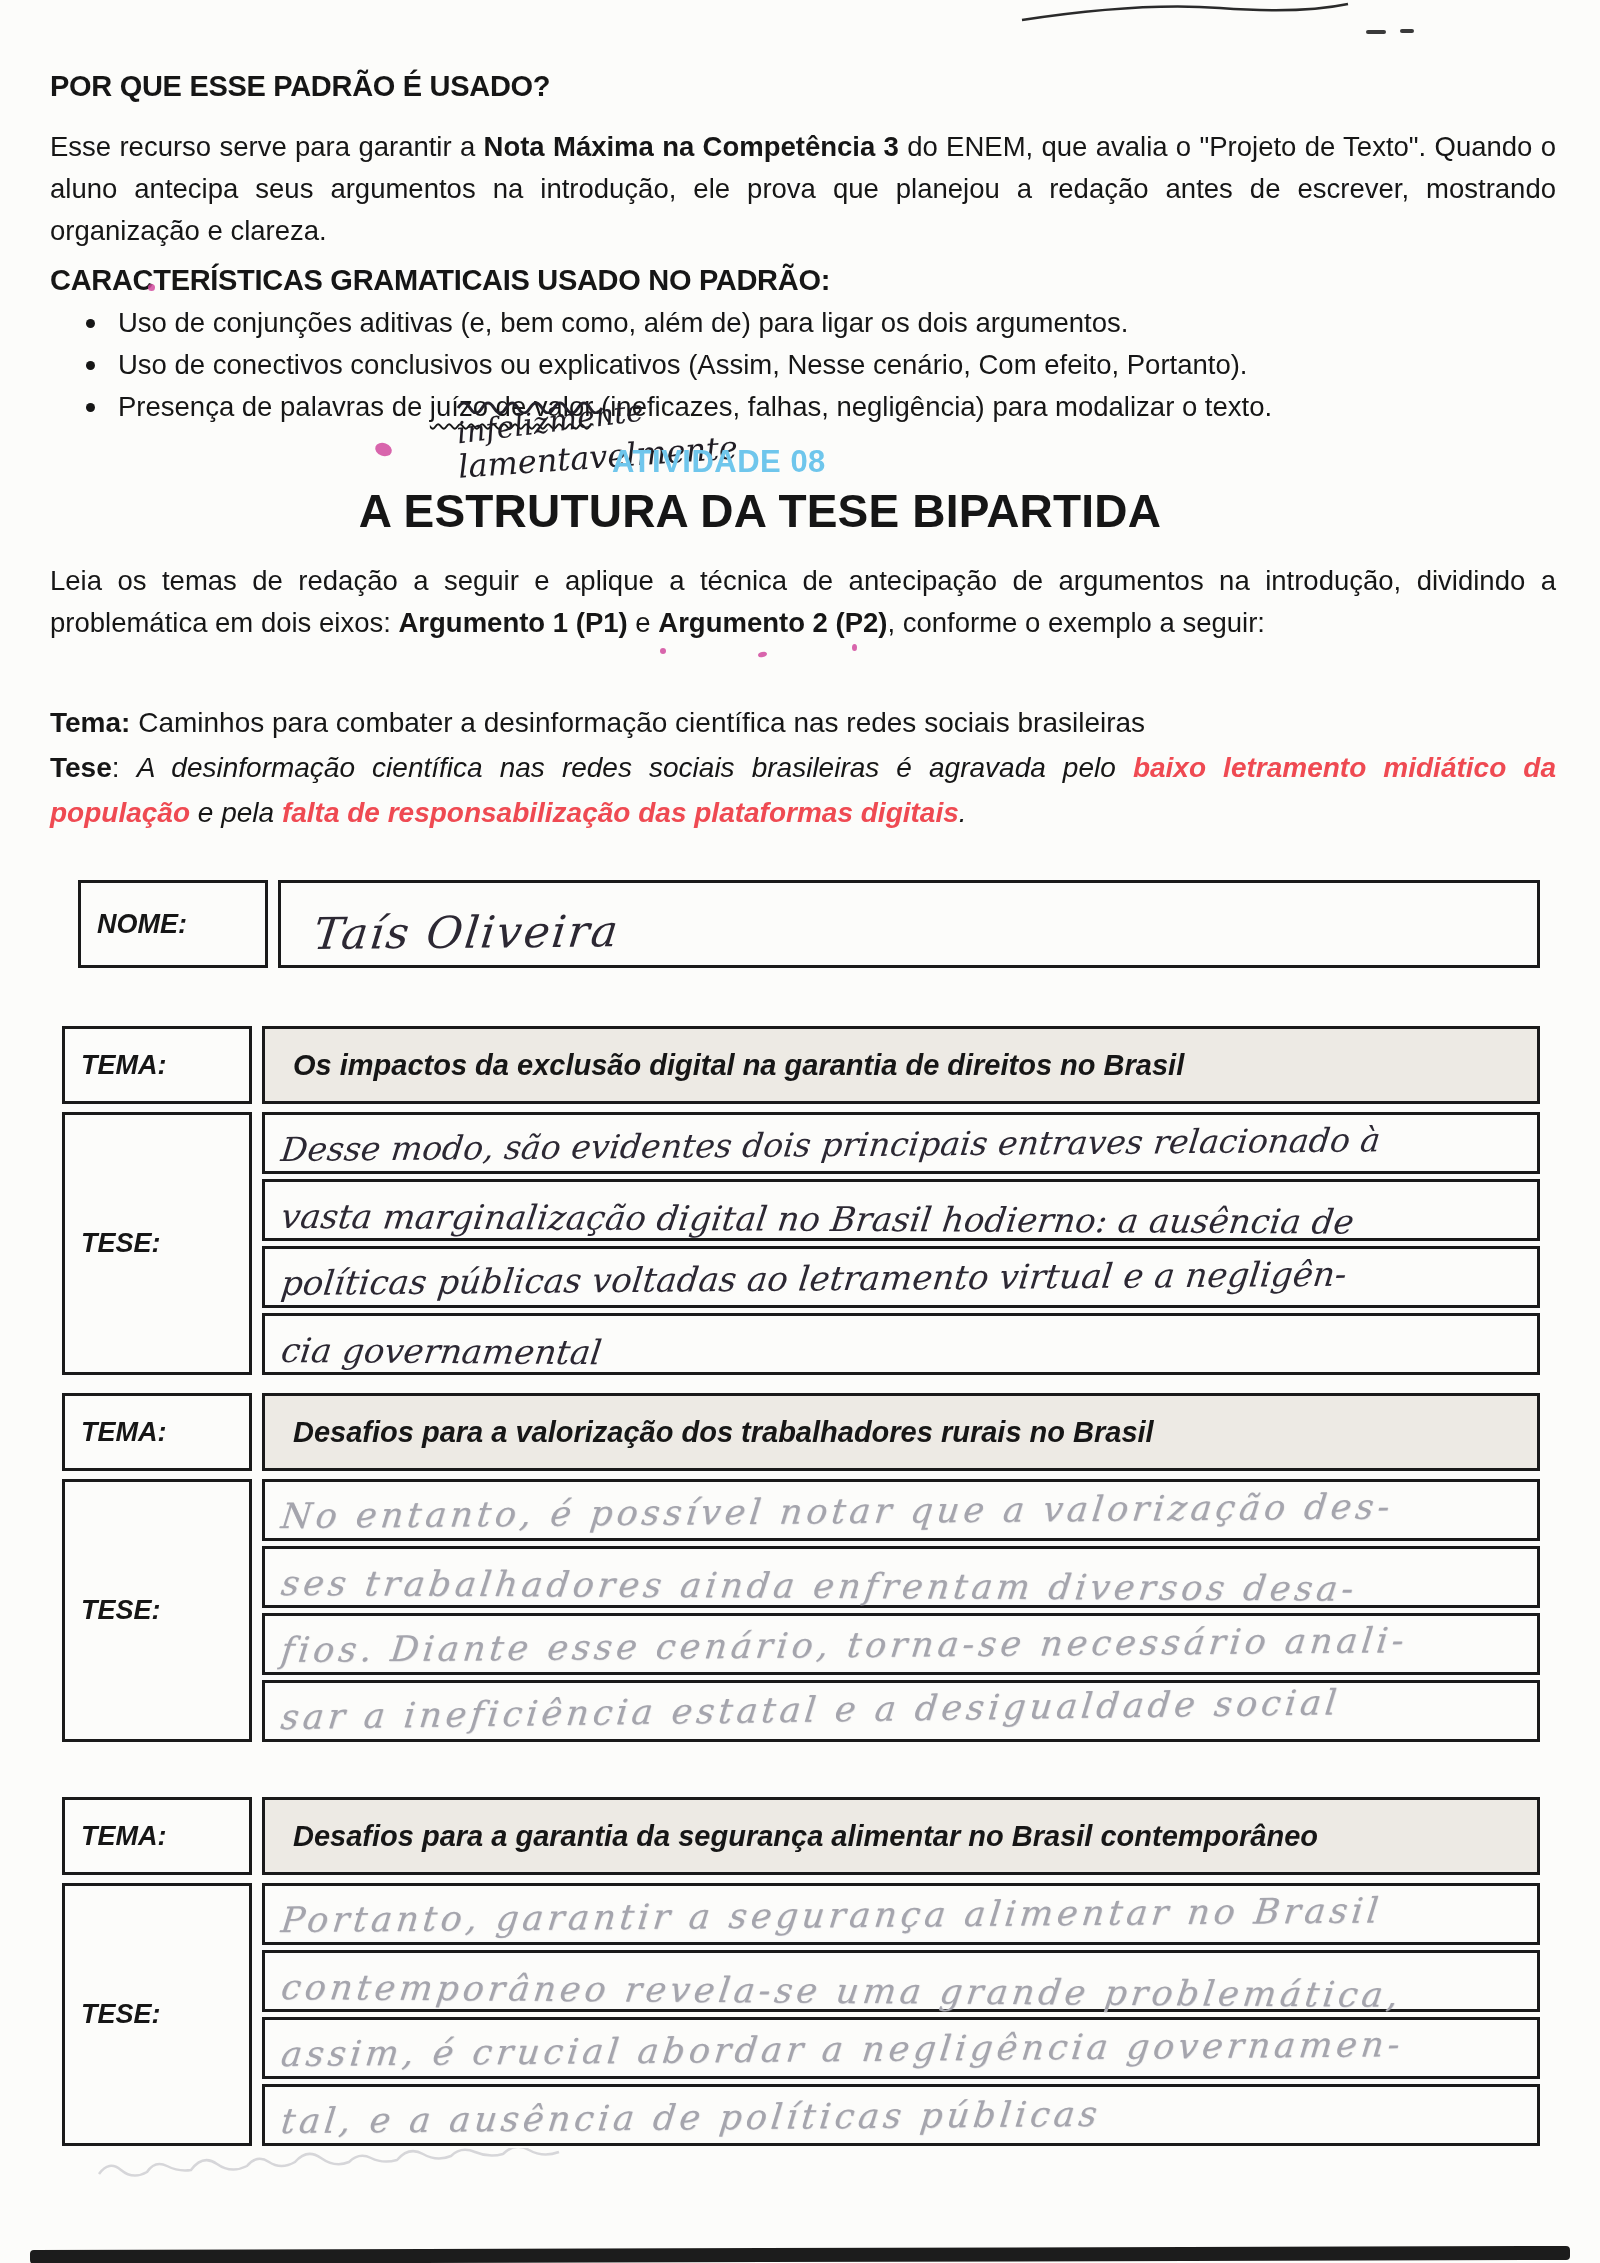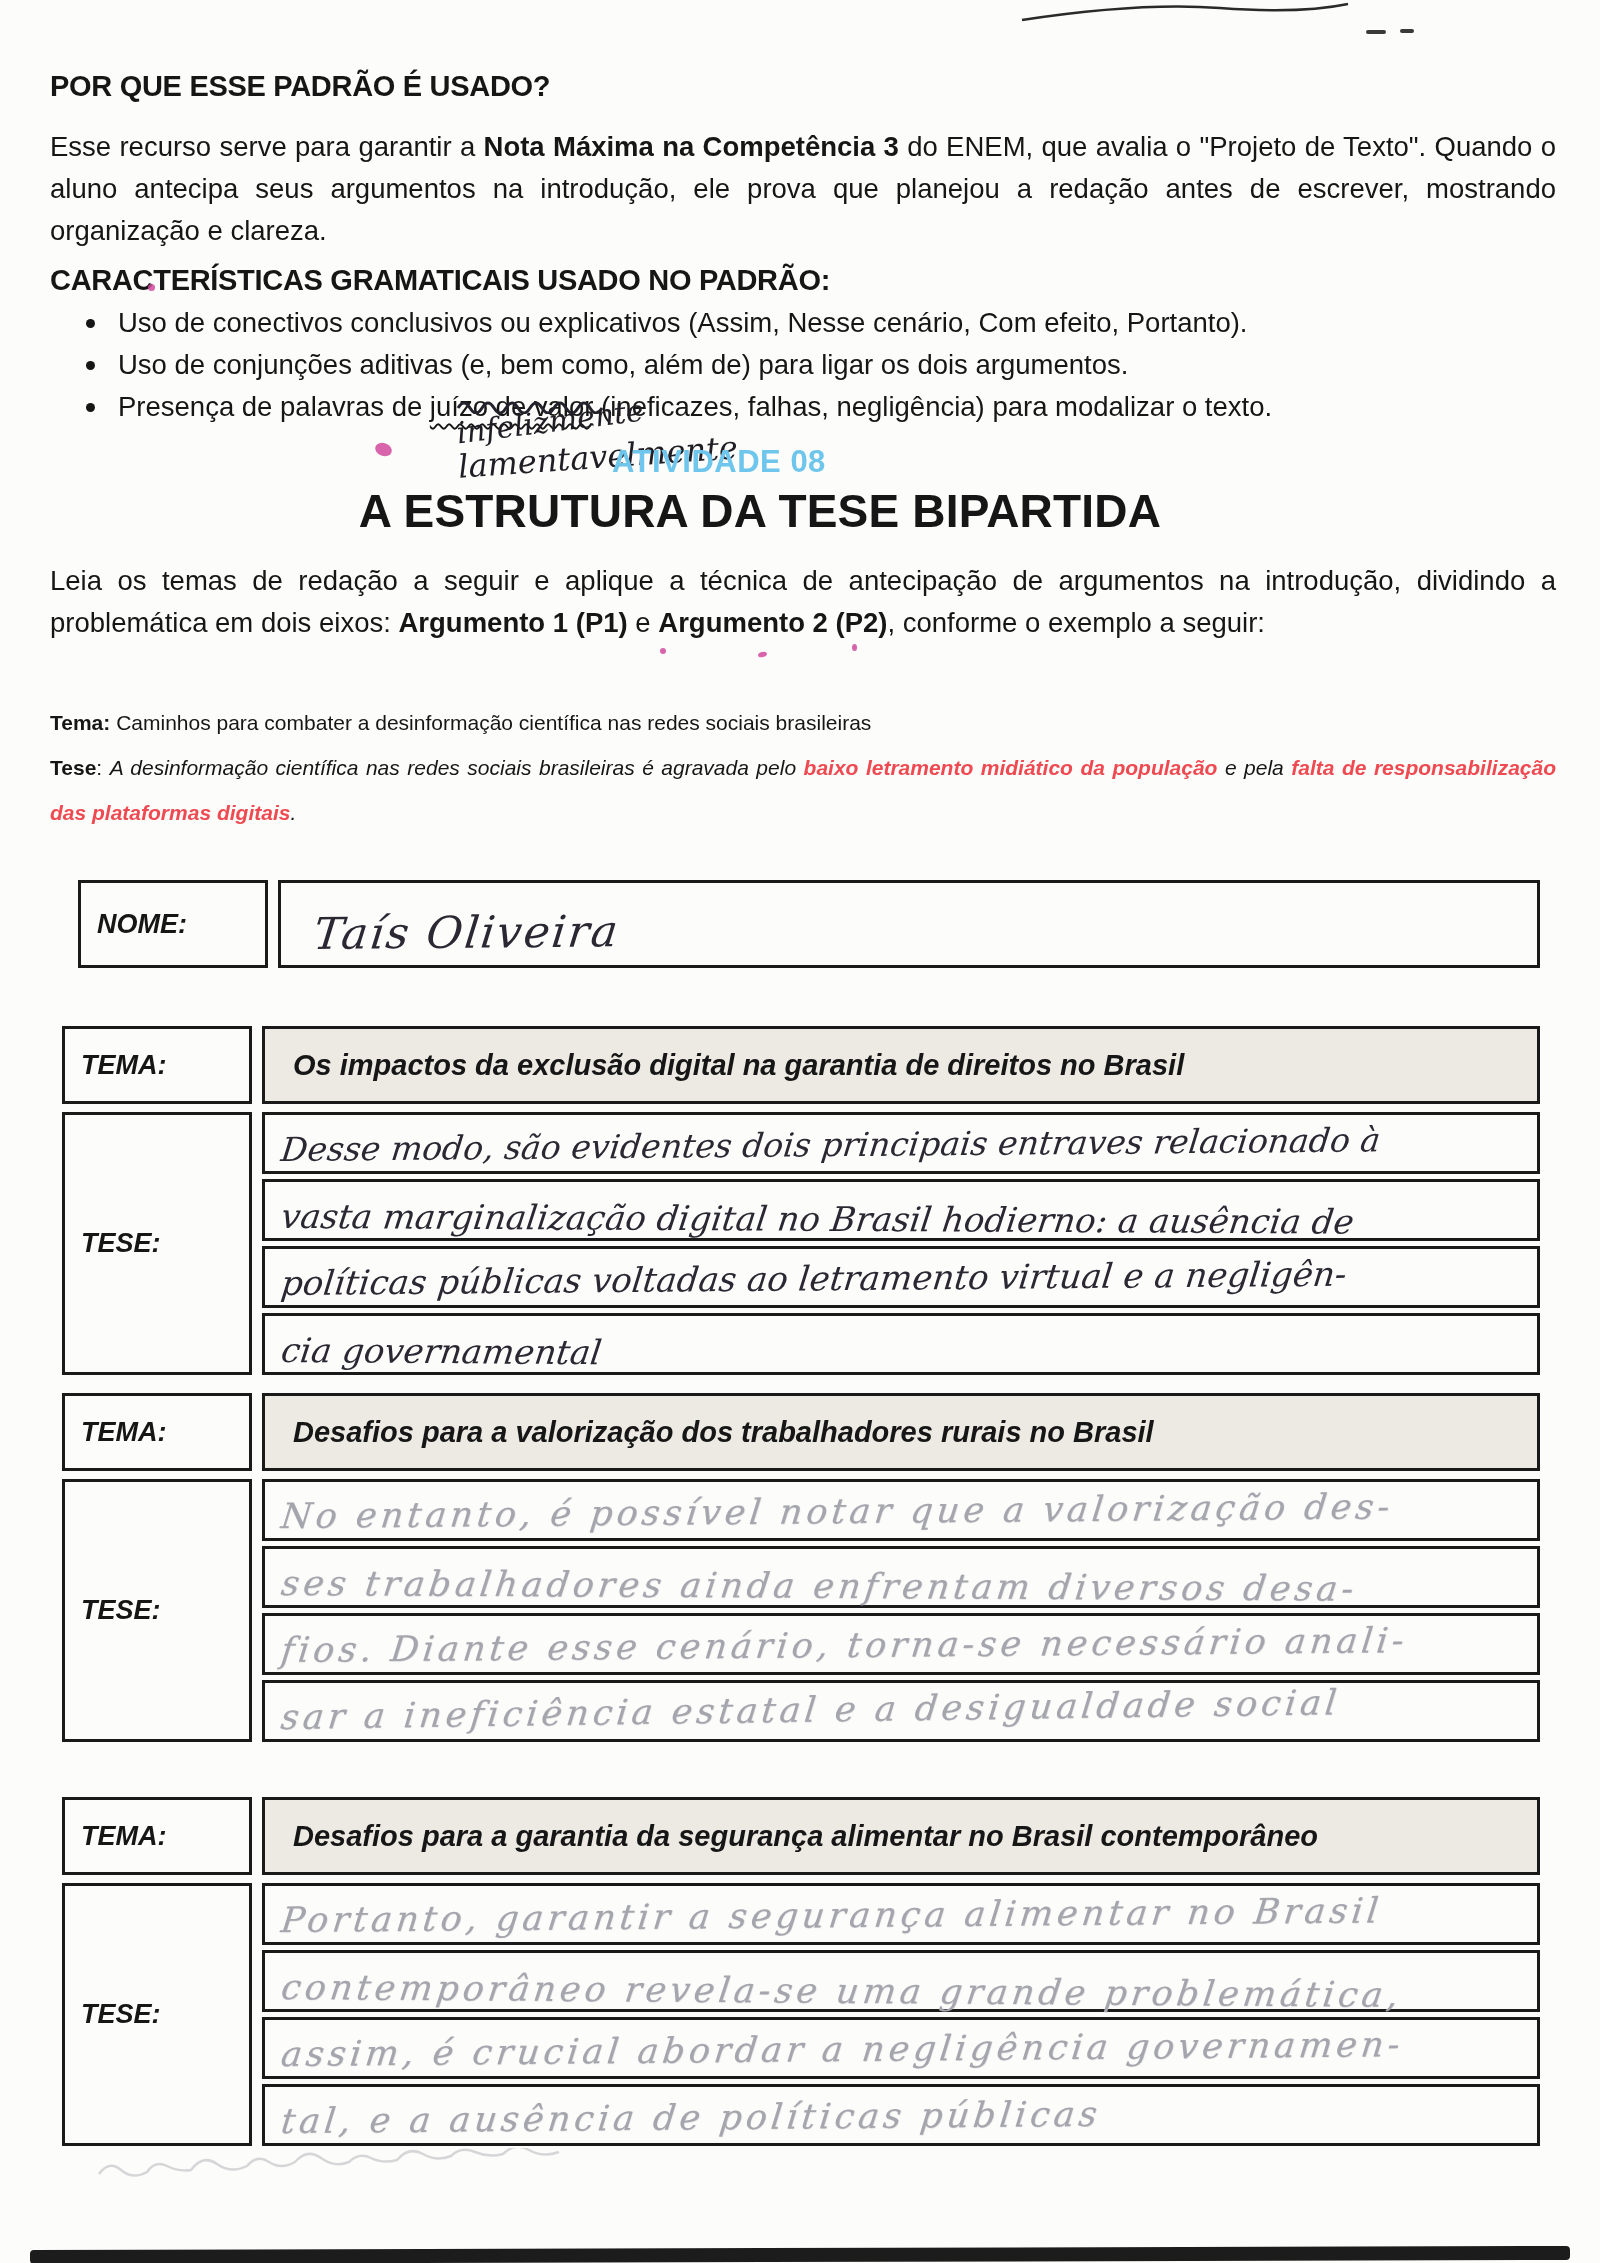--- a/index.html
+++ b/index.html
@@ -23,21 +23,21 @@
   .bullets li { position: relative; padding-left: 46px; font-size: 27.5px; line-height: 42px; }
   .bullets li::before {
     content: ""; position: absolute; left: 14px; top: 17px;
     width: 9px; height: 9px; border-radius: 50%; background: #161616;
   }
   .wavy { text-decoration: underline wavy #161616 2px; text-underline-offset: 7px; }
 
   .activity-label { font-weight: bold; font-size: 31px; letter-spacing: 0.5px; }
   .main-title { font-weight: bold; font-size: 46px; letter-spacing: 0.2px; text-align: center; }
 
-  .example-line { font-size: 21px; line-height: 45px; text-align: justify; }
+  .example-line { font-size: 28px; line-height: 45px; text-align: justify; }
   .ex-label { font-weight: bold; }
   .ex-italic { font-style: italic; }
   .ex-red { font-style: italic; font-weight: bold; }
 
   
   .row { display: flex; gap: 10px; }
   .cell { border: 3px solid #1a1a1a; background: #fcfcfa; }
   .label-cell {
     width: 190px; display: flex; align-items: center; padding-left: 16px;
     font-weight: bold; font-style: italic; font-size: 27px;
@@ -80,22 +80,22 @@
   <div class="abs dash" style="left:1400px; top:29px; width:14px;"></div>
 
   <div class="abs h-bold" style="left:50px; top:70px;">POR QUE ESSE PADRÃO É USADO?</div>
   <p class="abs body-text" style="left:50px; top:126px; width:1506px;">
     <span>Esse recurso serve para garantir a </span><b>Nota Máxima na Competência 3</b><span> do ENEM, que avalia o "Projeto de Texto". Quando o aluno antecipa seus argumentos na introdução, ele prova que planejou a redação antes de escrever, mostrando organização e clareza.</span>
   </p>
 
   <div class="abs h-bold" style="left:50px; top:264px;">CARACTERÍSTICAS GRAMATICAIS USADO NO PADRÃO:</div>
   <div class="abs pink-dot" style="left:148px; top:284px; width:7px; height:7px;"></div>
   <ul class="abs bullets" style="left:72px; top:302px; width:1488px;">
+    <li><span>Uso de conjunções aditivas (e, bem como, além de) para ligar os dois argumentos.</span></li>
     <li><span>Uso de conectivos conclusivos ou explicativos (Assim, Nesse cenário, Com efeito, Portanto).</span></li>
-    <li><span>Uso de conjunções aditivas (e, bem como, além de) para ligar os dois argumentos.</span></li>
     <li><span>Presença de palavras de </span><span class="wavy">juízo de valor</span><span> (ineficazes, falhas, negligência) para modalizar o texto.</span></li>
   </ul>
 
   <svg class="abs" style="left:456px; top:396px;" width="150" height="18" viewBox="0 0 150 18">
     <path d="M2,12 q6,-10 12,0 t12,0 t12,0 t12,0 t12,0 t12,0 t12,0 t12,0 t12,0 t12,0 t12,0 t12,0" fill="none" stroke="#24222a" stroke-width="3"></path>
   </svg>
   <div class="abs annot" style="left:456px; top:404px; font-size:30px; transform:rotate(-7deg);">infelizmente</div>
   <div class="abs annot" style="left:458px; top:438px; font-size:32px; transform:rotate(-4deg);">lamentavelmente</div>
   <div class="abs pink-dot" style="left:375px; top:443px; width:17px; height:13px; transform:rotate(20deg);"></div>
 

